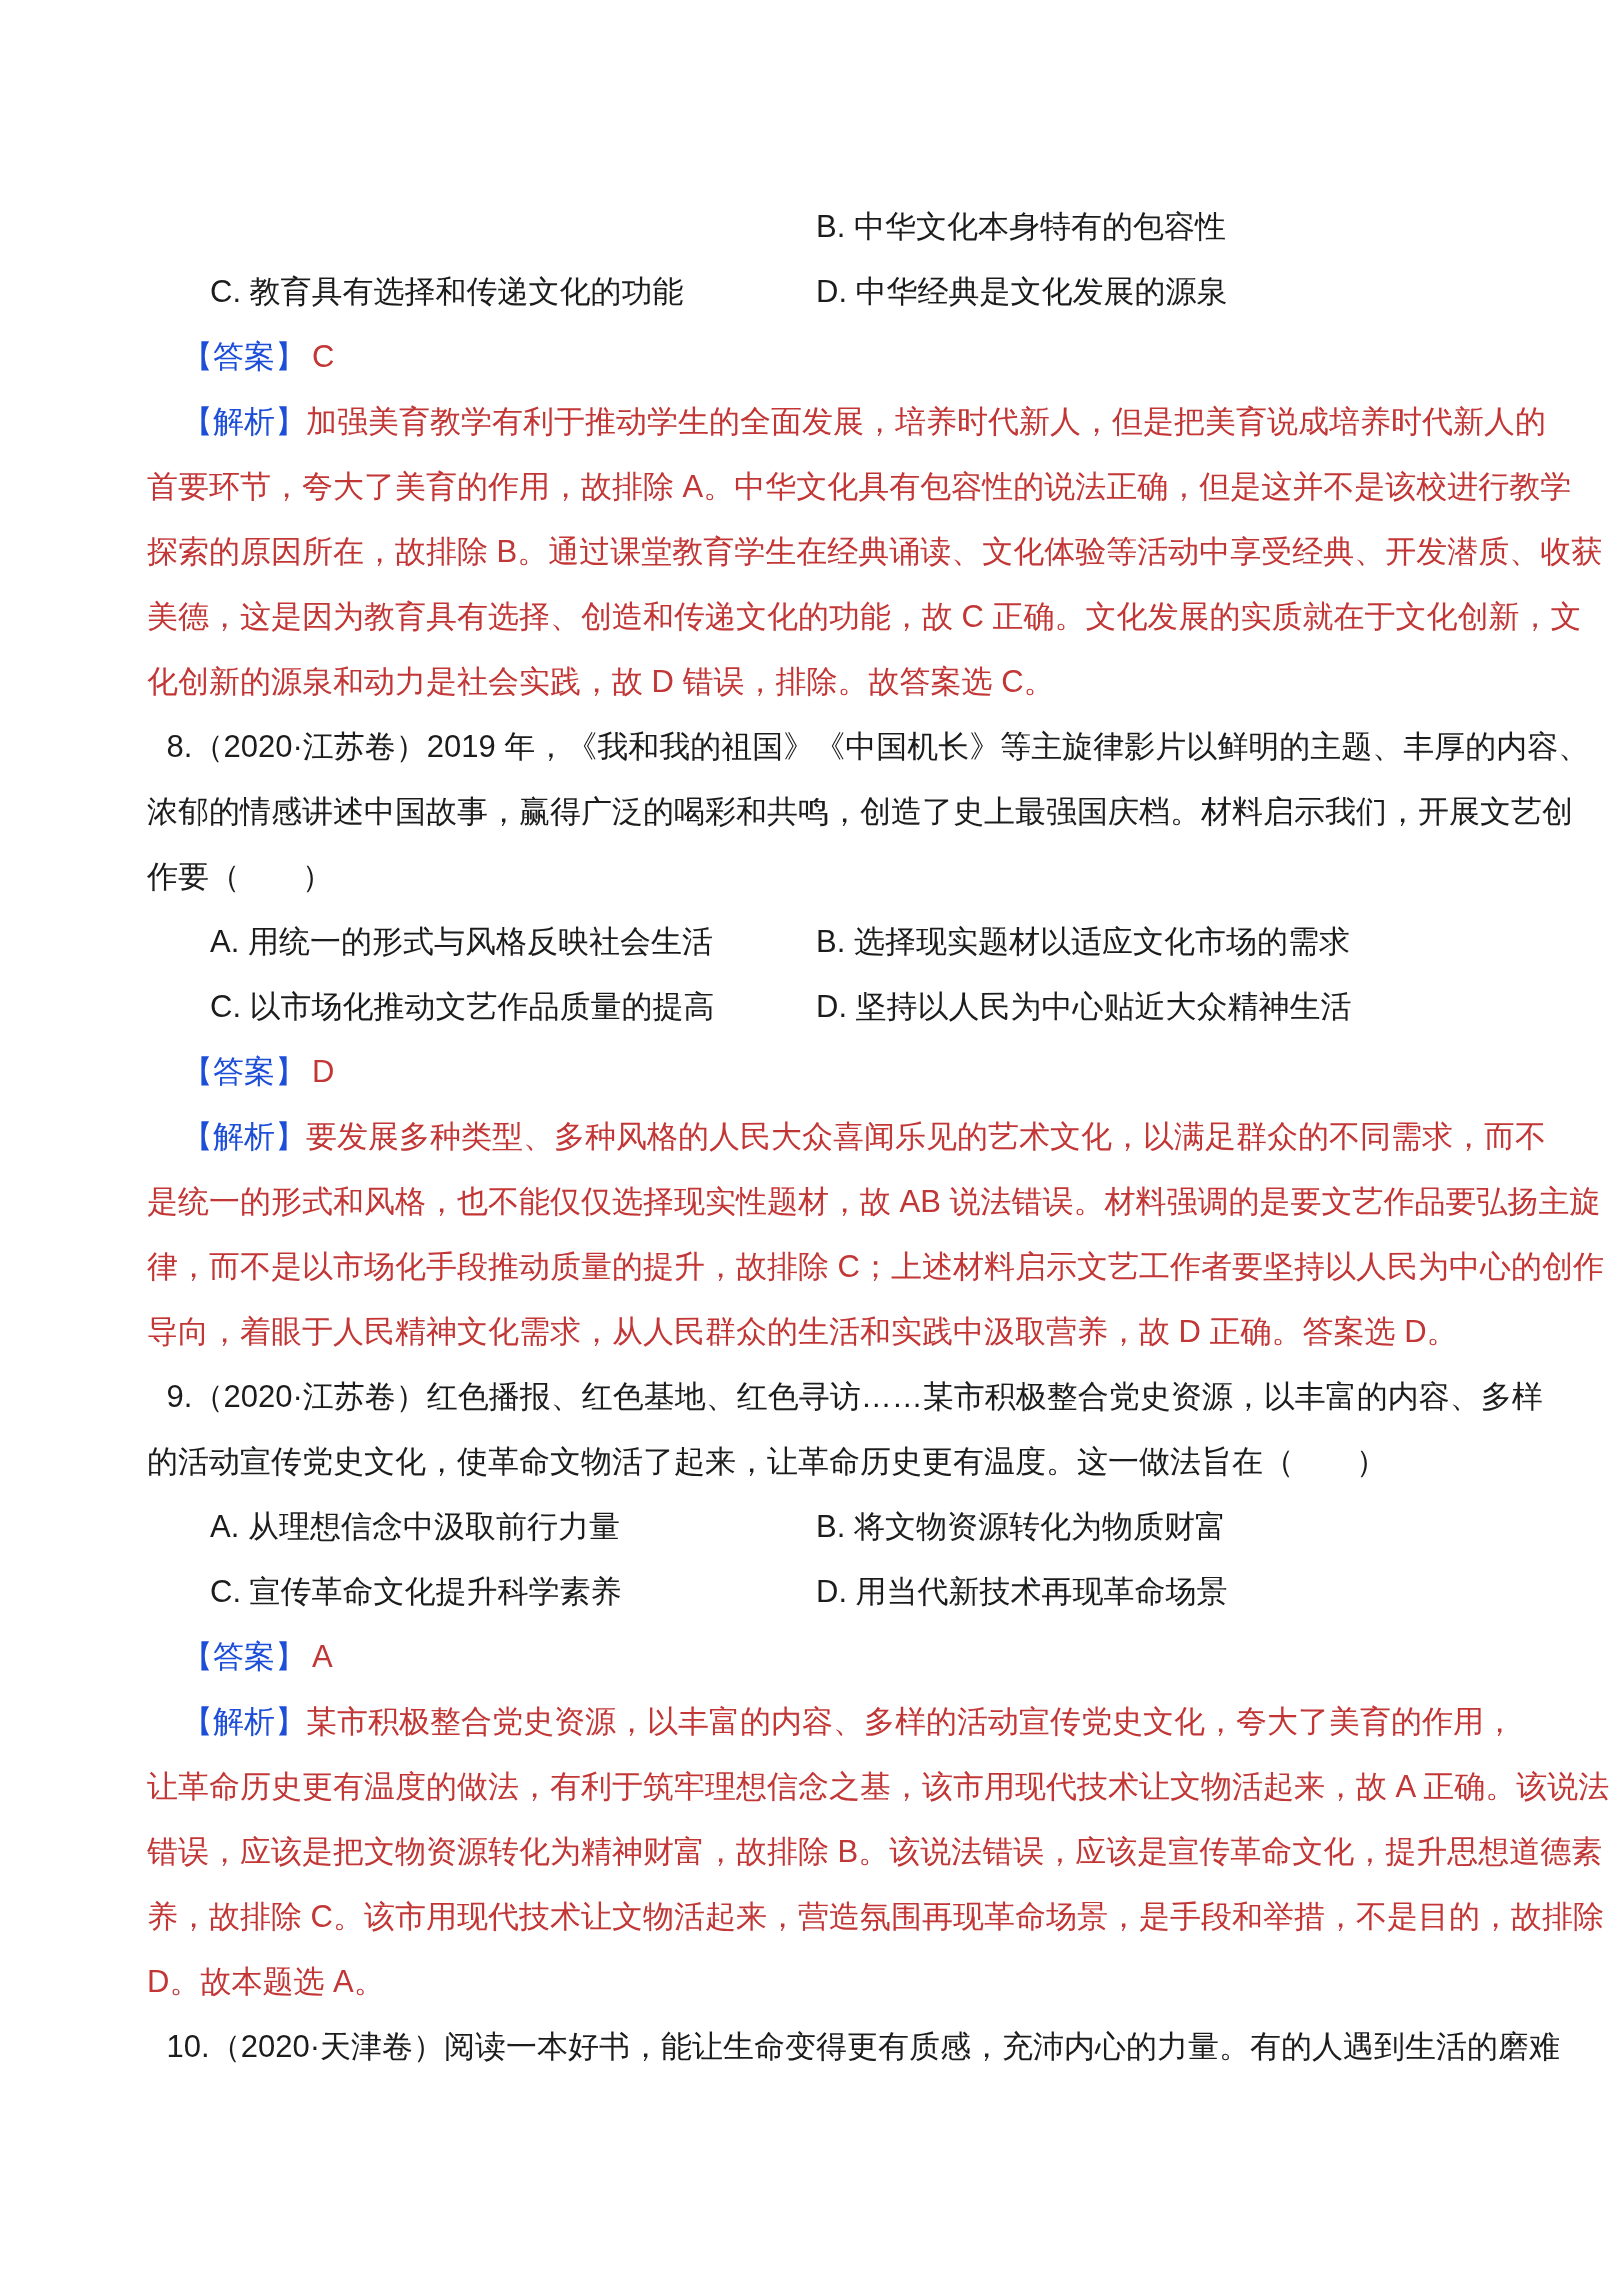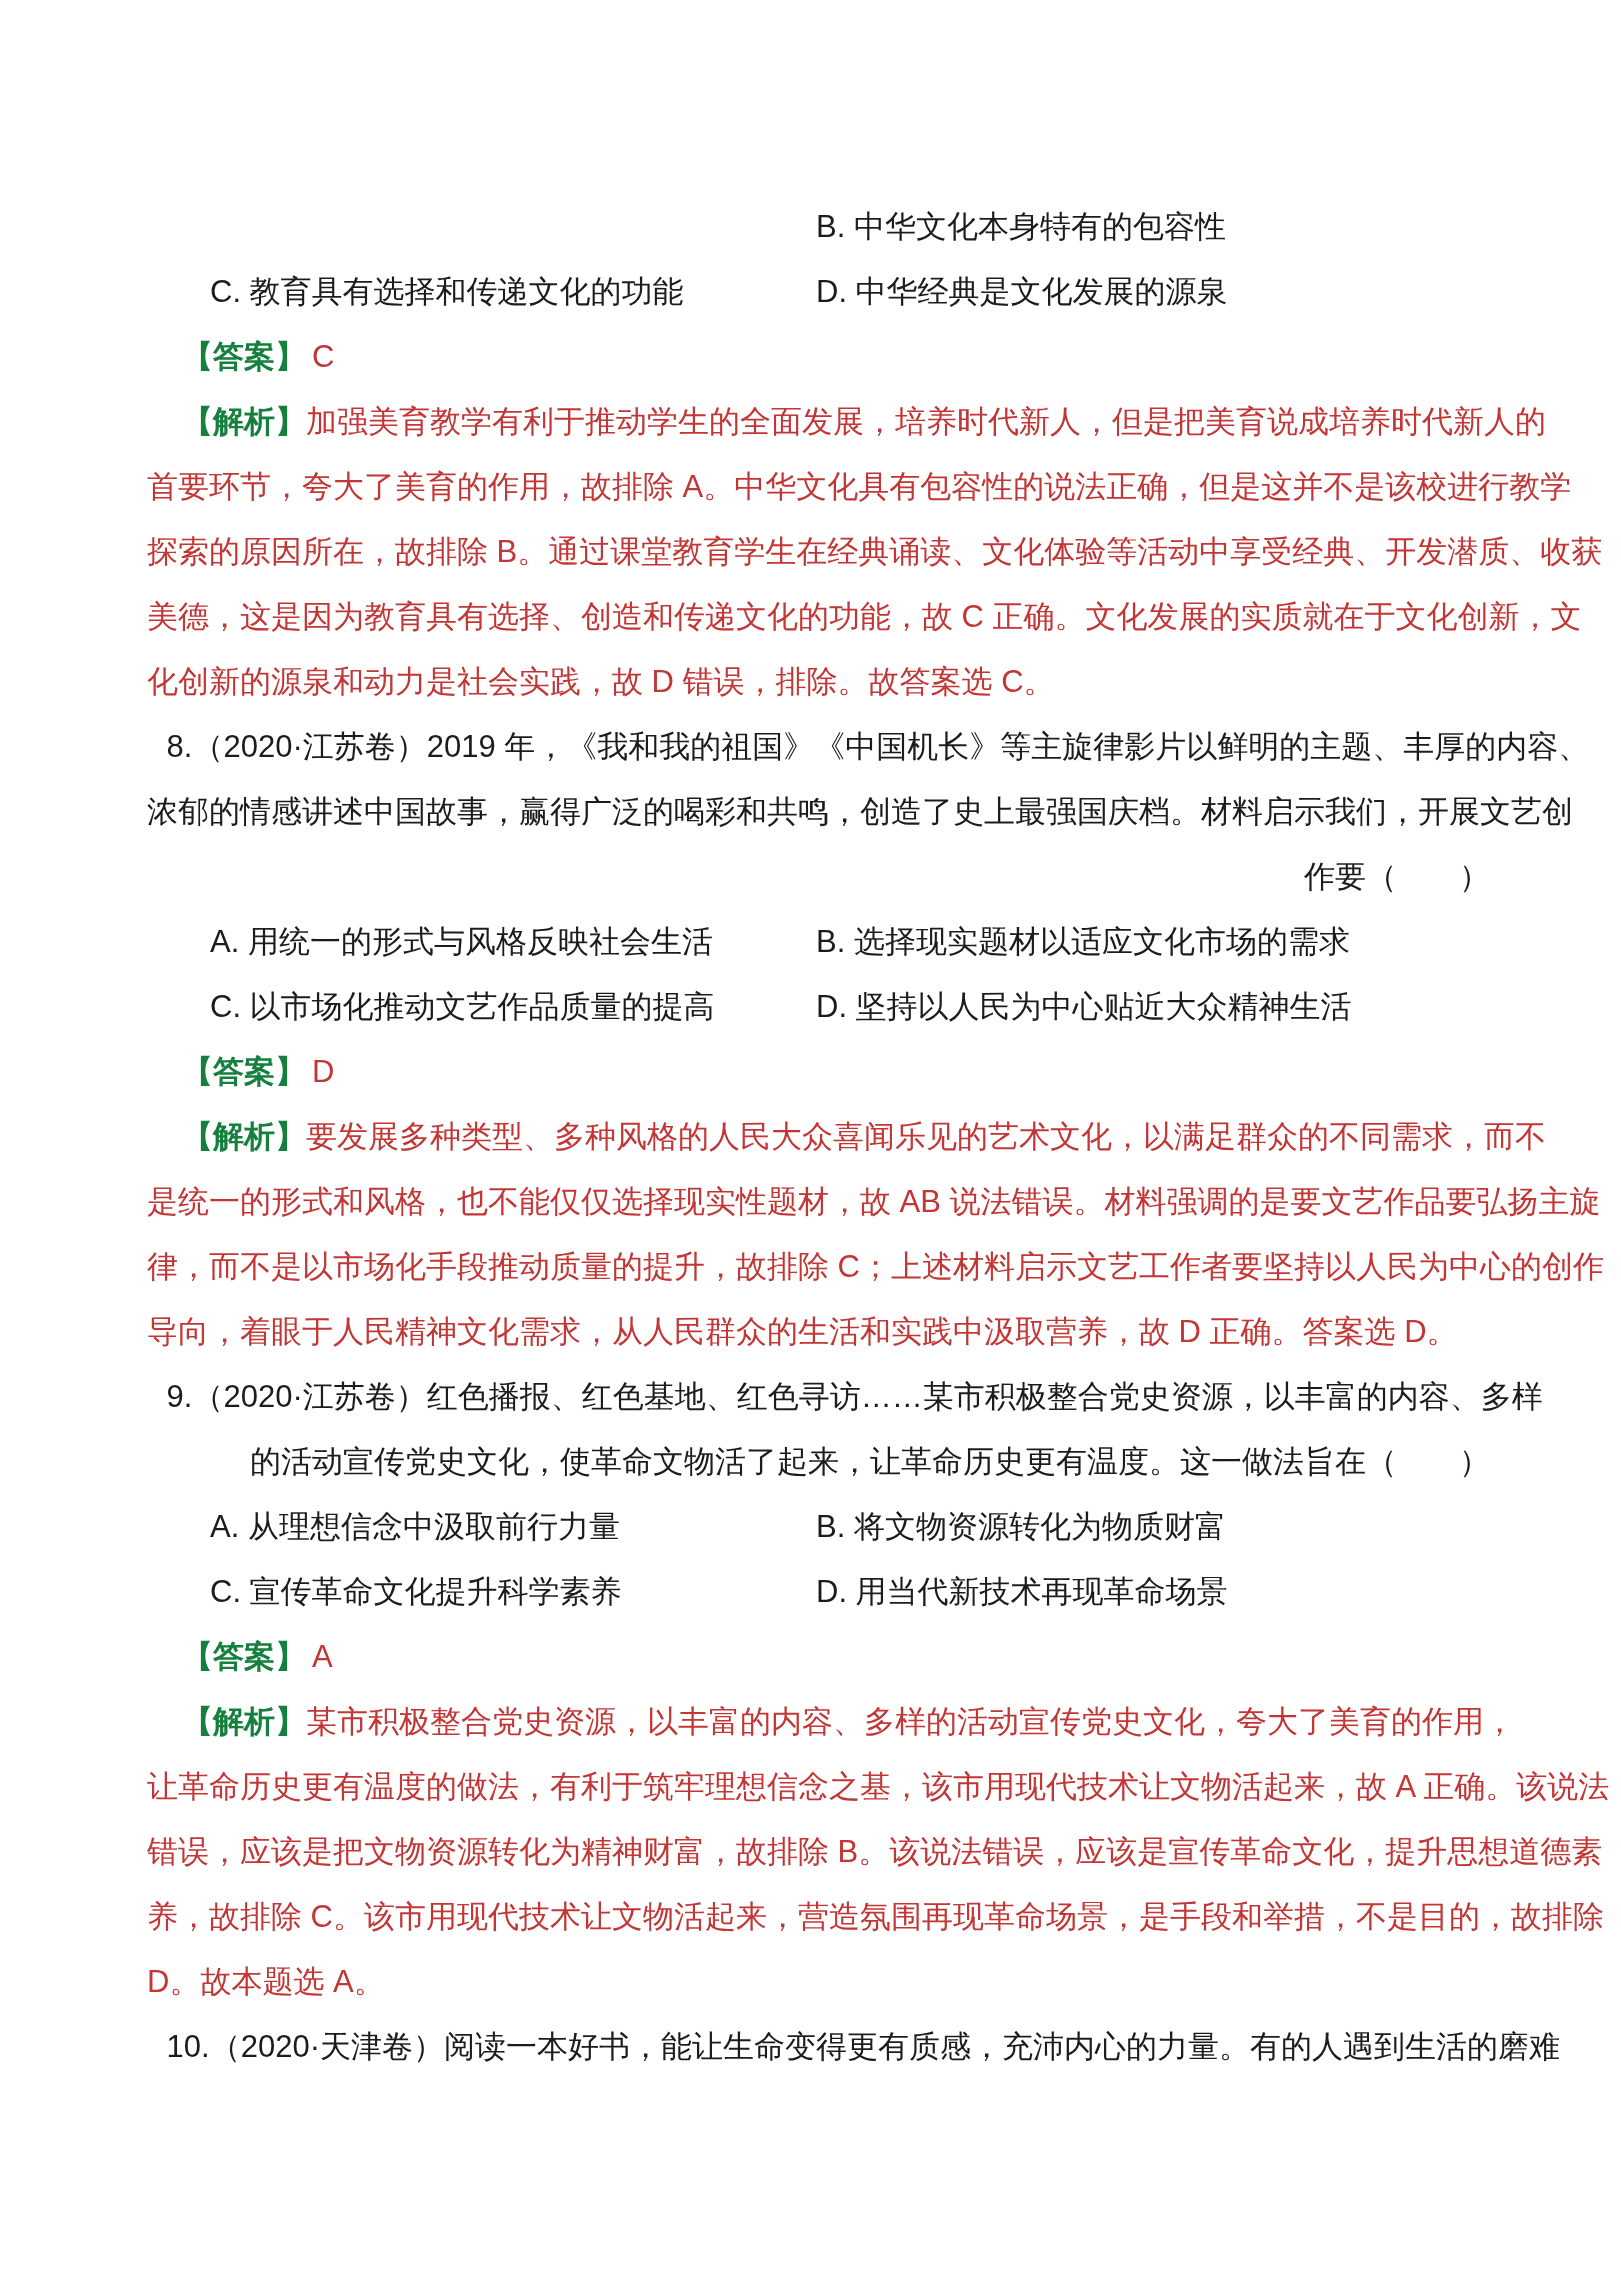--- a/index.html
+++ b/index.html
@@ -19,25 +19,25 @@
     height:65px;
     line-height:65px;
     font-size:31px;
     white-space:nowrap;
     position:relative;
     color:#1c1c1c;
   }
   .ind-q{padding-left:19.6px;}   
   .ind-m{padding-left:35px;}   
   .ind-o{padding-left:63px;}   
-  .q{font-weight:500;text-align:right;}
+  .q{font-weight:500;}
   .opts{font-weight:500;}
   .opt.b{position:absolute;left:669px;top:0;}
   .red{color:#c23636;}
-  .mark{color:#15803d;font-weight:700;}
+  .mark{color:#1d4ed8;font-weight:400;}
   .ansv{color:#c23636;padding-left:5.9px;}
 </style>
 </head>
 <body>
 
 <div class="doc">
 
   <div class="line opts">
     <span class="opt b">B. 中华文化本身特有的包容性</span>
   </div>

